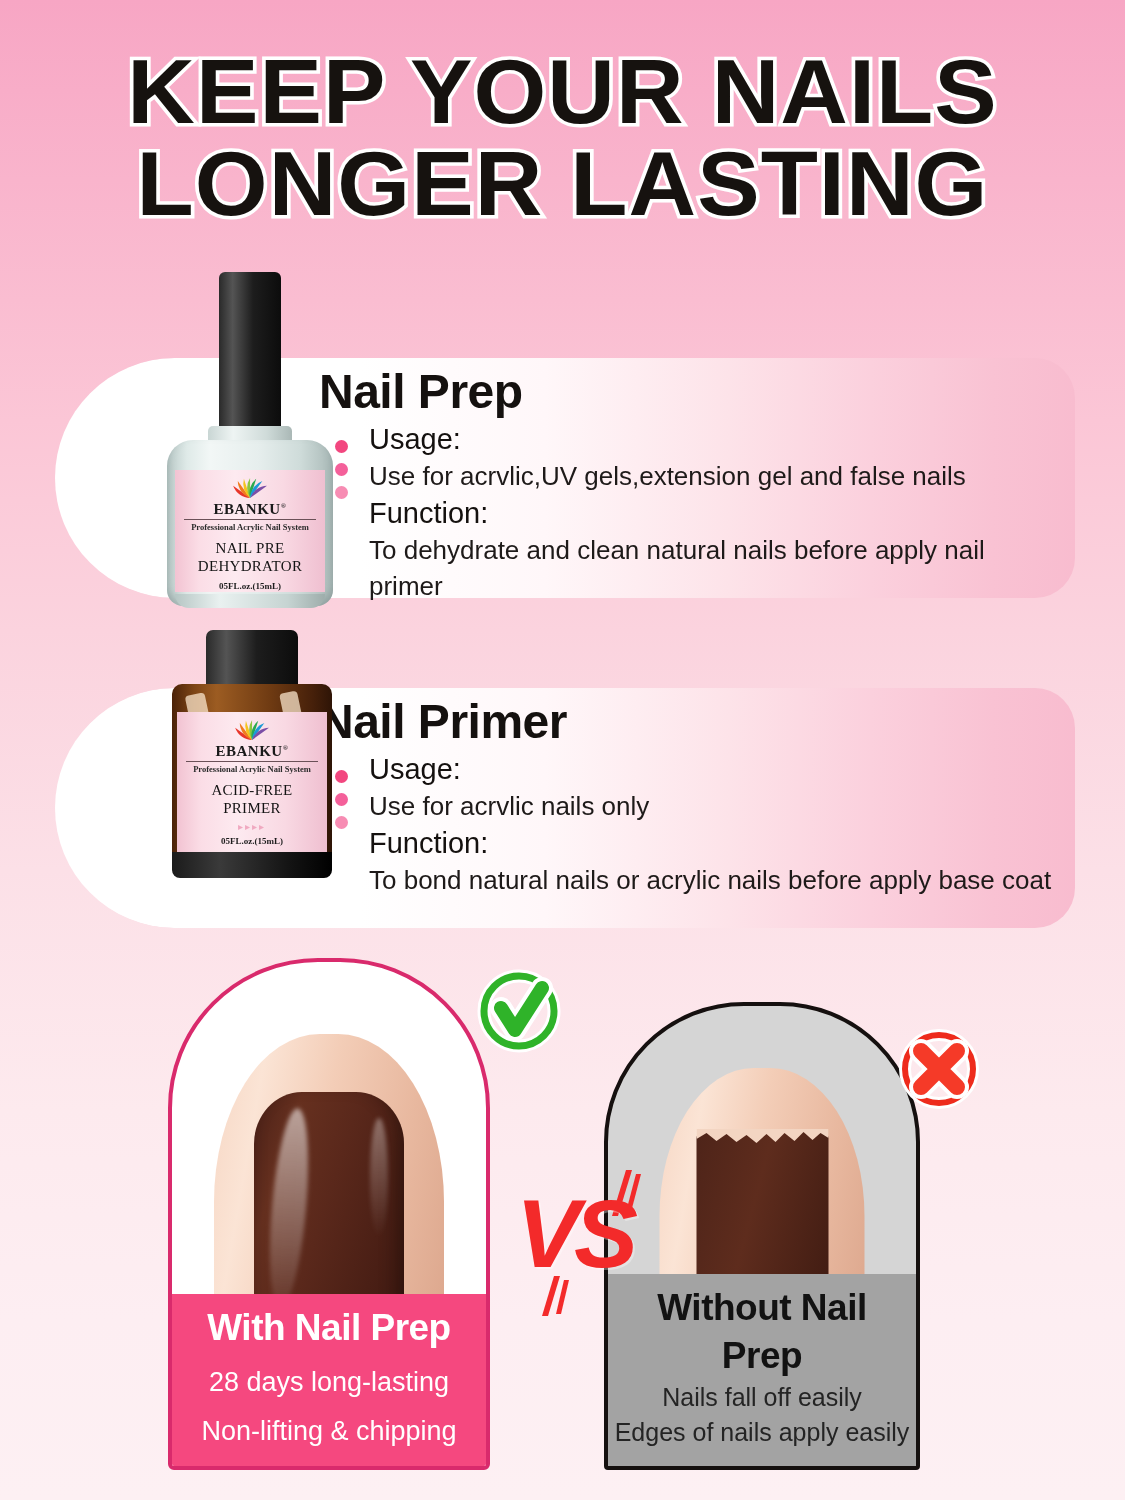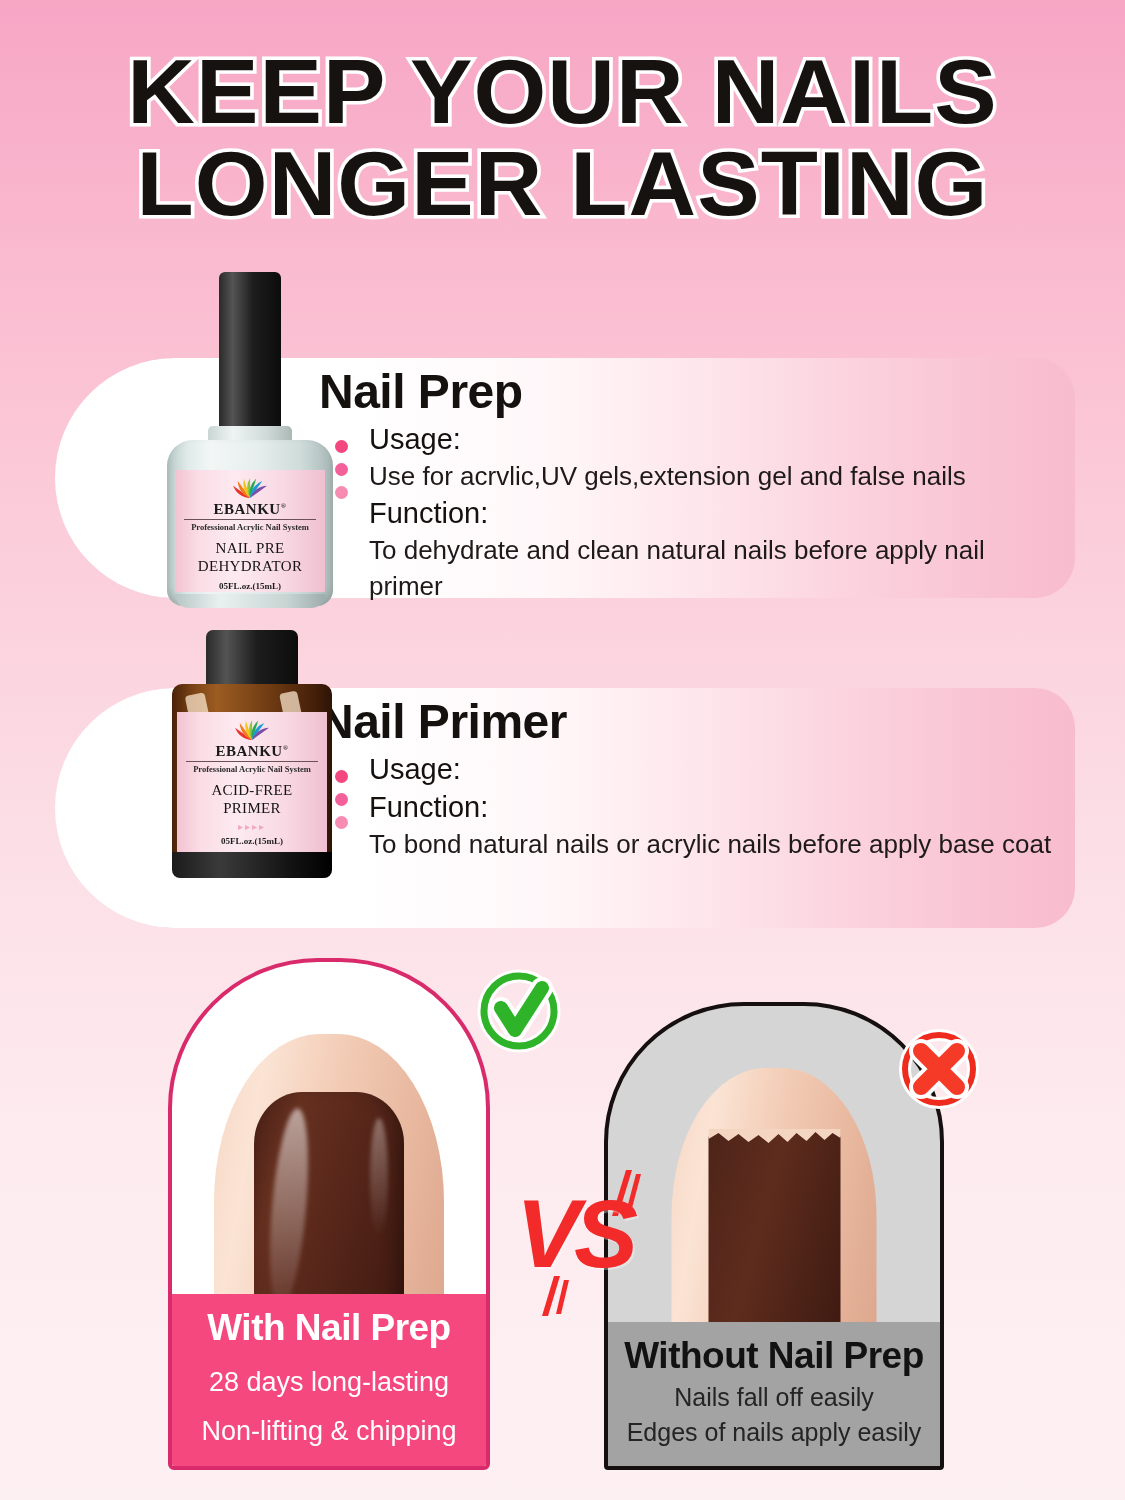--- a/index.html
+++ b/index.html
@@ -262,21 +262,21 @@
   #panel-with {
     left: 168px; top: 958px;
     width: 322px; height: 512px;
     border: 4px solid #d92a6c;
     border-radius: 150px 150px 6px 6px;
     background: #ffffff;
     padding-left: 20px;
   }
   #panel-without {
     left: 604px; top: 1002px;
-    width: 340px; height: 468px;
+    width: 316px; height: 468px;
     border: 4px solid #15100f;
     border-radius: 140px 140px 4px 4px;
     background: #d5d5d5;
   }
 
   .finger {
     position: absolute;
     left: 50%;
     transform: translateX(-50%);
     border-radius: 46% 46% 24% 24% / 40% 40% 12% 12%;
@@ -477,20 +477,21 @@
 
     <div class="card-text">
       <div class="card-title">Nail Primer</div>
       <div class="bullets">
         <span class="dot d1"></span>
         <span class="dot d2"></span>
         <span class="dot d3"></span>
       </div>
       <div class="detail-block">
         <div class="lbl">Usage:</div>
+        <div class="val">Use for acrvlic nails only</div>
         <div class="lbl">Function:</div>
         <div class="val">To bond natural nails or acrylic nails before apply base coat</div>
       </div>
     </div>
   </div>
 
   <div class="panel" id="panel-with">
     <div class="finger">
       <div class="nail">
         <div class="gloss"></div>

